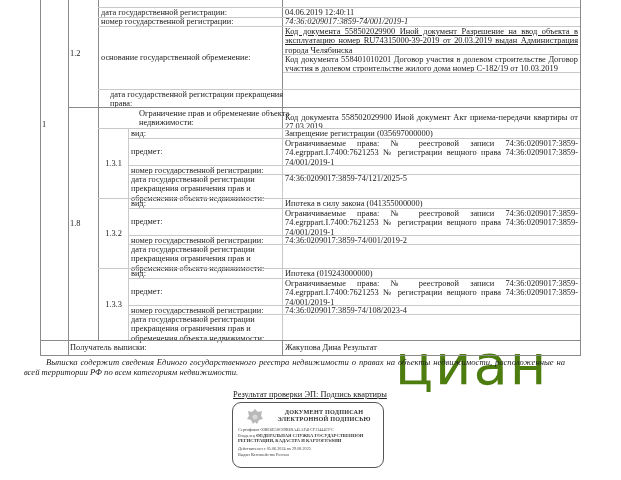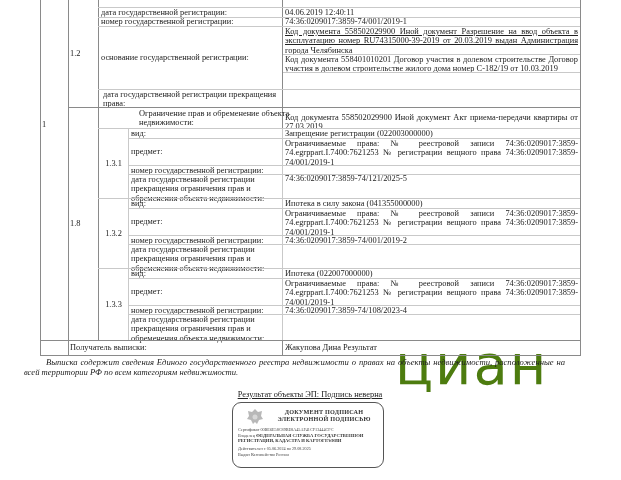--- a/index.html
+++ b/index.html
@@ -46,34 +46,34 @@
   <span>1.2</span>
 </div>
 <div class="line" style="left: 282px; top: 0px; width: 1px; height: 107px; position: absolute;"></div>
 <div class="line-lite" style="left: 98px; top: 7px; width: 482px; height: 1px; position: absolute;"></div>
 
 <div class="cell" style="left:99px; top:8px; width:183px; height:9px;">дата государственной регистрации:</div>
 <div class="cell" style="left:283px; top:8px; width:297px; height:9px;">04.06.2019 12:40:11</div>
 <div class="line-lite" style="left: 98px; top: 17px; width: 482px; height: 1px; position: absolute;"></div>
 
 <div class="cell" style="left:99px; top:17px; width:183px; height:9px;">номер государственной регистрации:</div>
-<div class="cell" style="left:283px; top:17px; width:297px; height:9px;">74:36:0209017:3859-74/001/2019-1</div>
+<div class="cell" style="left:283px; top:17px; width:297px; height:9px;font-style:italic;">74:36:0209017:3859-74/001/2019-1</div>
 <div class="line-lite" style="left: 98px; top: 26px; width: 482px; height: 1px; position: absolute;"></div>
 
 <div class="cell vcenter" style="left:99px; top:27px; width:183px; height:62px;">
-  <span>основание государственной регистрации:</span>
+  <span>основание государственной обременение:</span>
 </div>
 <div class="cell just" style="left:283px; top:27px; width:297px; height:27px;text-decoration:underline;">Код документа 558502029900 Иной документ Разрешение на ввод объекта в эксплуатацию номер RU74315000-39-2019 от 20.03.2019 выдан Администрация города Челябинска</div>
 <div class="line-lite" style="left: 283px; top: 54px; width: 297px; height: 1px; position: absolute;"></div>
 <div class="cell just" style="left:283px; top:55px; width:297px; height:18px;">Код документа 558401010201 Договор участия в долевом строительстве Договор участия в долевом строительстве жилого дома номер С-182/19 от 10.03.2019</div>
 <div class="line-lite" style="left: 283px; top: 72px; width: 297px; height: 1px; position: absolute;"></div>
 <div class="cell just" style="left:283px; top:73px; width:297px; height:18px;margin-top:40px;">Код документа 558502029900 Иной документ Акт приема-передачи квартиры от 27.03.2019</div>
 <div class="line-lite" style="left: 98px; top: 89px; width: 482px; height: 1px; position: absolute;"></div>
 
-<div class="cell" style="left:101px; top:90px; width:183px; height:17px;">дата государственной регистрации прекращения права:</div>
+<div class="cell" style="left:108px; top:90px; width:183px; height:17px;">дата государственной регистрации прекращения права:</div>
 <div class="cell" style="left:283px; top:90px; width:297px; height:17px;"></div>
 
 <div class="line" style="left: 68px; top: 107px; width: 512px; height: 1px; position: absolute;"></div>
 
 <div class="line" style="left: 98px; top: 107px; width: 1px; height: 233px; position: absolute;"></div>
 <div class="cell vcenter" style="left:68px; top:107px; width:30px; height:233px;">
   <span>1.8</span>
 </div>
 <div class="line" style="left: 282px; top: 107px; width: 1px; height: 21px; position: absolute;"></div>
 <div class="cell" style="left:99px; top:109px; width:160px; height:19px;margin-left:38px;">Ограничение прав и обременение объекта недвижимости:</div>
@@ -81,21 +81,21 @@
 
 <div id="enc-wrap"></div>
 
 <div>
   <div class="line-lite" style="left: 128px; top: 129px; width: 1px; height: 69px; position: absolute;"></div>
   <div class="line-lite" style="left: 282px; top: 129px; width: 1px; height: 69px; position: absolute;"></div>
   <div class="cell vcenter" style="left:99px; top:129px; width:29px; height:69px; justify-content:center;">
     <span>1.3.1</span>
   </div>
   <div class="cell" style="left:129px; top:129px; width:153px; height:9px;">вид:</div>
-  <div class="cell" style="left:283px; top:129px; width:297px; height:9px;">Запрещение регистрации (022003000000)</div>
+  <div class="cell" style="left:283px; top:129px; width:297px; height:9px;">Запрещение регистрации (035697000000)</div>
   <div class="line-lite" style="left: 128px; top: 138px; width: 452px; height: 1px; position: absolute;"></div>
   <div class="cell vcenter" style="left:129px; top:139px; width:153px; height:26px;">
       <span>предмет:</span>
     </div>
   <div class="cell just" style="left:283px; top:139px; width:297px; height:27px;">Ограничиваемые права: № реестровой записи 74:36:0209017:3859-74.egrppart.I.7400:7621253 № регистрации вещного права 74:36:0209017:3859-74/001/2019-1</div>
   <div class="line-lite" style="left: 128px; top: 165px; width: 452px; height: 1px; position: absolute;"></div>
   <div class="cell" style="left:129px; top:166px; width:153px; height:9px;">номер государственной регистрации:</div>
   <div class="cell" style="left:283px; top:166px; width:297px; height:9px;margin-top:8px;">74:36:0209017:3859-74/121/2025-5</div>
   <div class="line-lite" style="left: 128px; top: 174px; width: 452px; height: 1px; position: absolute;"></div>
   <div class="cell" style="left:129px; top:175px; width:153px; height:28px;">дата государственной регистрации прекращения ограничения прав и обременения объекта недвижимости:</div>
@@ -125,21 +125,21 @@
   <div class="line-lite" style="left: 98px; top: 268px; width: 482px; height: 1px; position: absolute;"></div>
 </div>
 
 <div>
   <div class="line-lite" style="left: 128px; top: 269px; width: 1px; height: 71px; position: absolute;"></div>
   <div class="line-lite" style="left: 282px; top: 269px; width: 1px; height: 71px; position: absolute;"></div>
   <div class="cell vcenter" style="left:99px; top:269px; width:29px; height:71px; justify-content:center;">
     <span>1.3.3</span>
   </div>
   <div class="cell" style="left:129px; top:269px; width:153px; height:9px;">вид:</div>
-  <div class="cell" style="left:283px; top:269px; width:297px; height:9px;">Ипотека (022007000000)</div>
+  <div class="cell" style="left:283px; top:269px; width:297px; height:9px;">Ипотека (019243000000)</div>
   <div class="line-lite" style="left: 128px; top: 278px; width: 452px; height: 1px; position: absolute;"></div>
   <div class="cell vcenter" style="left:129px; top:279px; width:153px; height:26px;">
       <span>предмет:</span>
     </div>
   <div class="cell just" style="left:283px; top:279px; width:297px; height:27px;">Ограничиваемые права: № реестровой записи 74:36:0209017:3859-74.egrppart.I.7400:7621253 № регистрации вещного права 74:36:0209017:3859-74/001/2019-1</div>
   <div class="line-lite" style="left: 128px; top: 305px; width: 452px; height: 1px; position: absolute;"></div>
   <div class="cell" style="left:129px; top:306px; width:153px; height:9px;">номер государственной регистрации:</div>
   <div class="cell" style="left:283px; top:306px; width:297px; height:9px;">74:36:0209017:3859-74/108/2023-4</div>
   <div class="line-lite" style="left: 128px; top: 314px; width: 452px; height: 1px; position: absolute;"></div>
   <div class="cell" style="left:129px; top:315px; width:153px; height:28px;">дата государственной регистрации прекращения ограничения прав и обременения объекта недвижимости:</div>
@@ -151,21 +151,21 @@
 <div class="line" style="left: 282px; top: 340px; width: 1px; height: 16px; position: absolute;"></div>
 <div class="cell vcenter" style="left:68px; top:341px; width:214px; height:14px;">
   <span>Получатель выписки:</span>
 </div>
 <div class="cell vcenter" style="left:283px; top:341px; width:297px; height:14px;">
   <span>Жакупова Дина Результат</span>
 </div>
 
 <div class="abs footer-text" style="left:24px; top:357px; width:541px; text-indent:22px;font-style:italic;">Выписка содержит сведения Единого государственного реестра недвижимости о правах на объекты недвижимости, расположенные на всей территории РФ по всем категориям недвижимости.</div>
 
-<div class="abs sig-result" style="left:220px; top:390px; width:180px;">Результат объекты ЭП: Подпись неверна</div>
+<div class="abs sig-result" style="left:220px; top:390px; width:180px;">Результат проверки ЭП: Подпись квартиры</div>
 
 <div class="abs stamp" style="left:232px; top:402px; width:152px; height:66px;">
   <div class="abs" style="left:12px; top:4px; width:20px; height:20px;">
     <svg width="20" height="20" viewBox="0 0 20 20">
       <path d="M10 2 L13 5 L17 4 L16 9 L18 12 L14 13 L12 17 L10 15 L8 17 L6 13 L2 12 L4 9 L3 4 L7 5 Z" fill="#b8b8b8"></path>
       <circle cx="10" cy="10" r="2.5" fill="#d8d8d8"></circle>
     </svg>
   </div>
   <div class="abs stamp-title" style="left:34px; top:5px; width:114px;">ДОКУМЕНТ ПОДПИСАН</div>
   <div class="abs stamp-title" style="left:34px; top:12px; width:114px;">ЭЛЕКТРОННОЙ ПОДПИСЬЮ</div>

